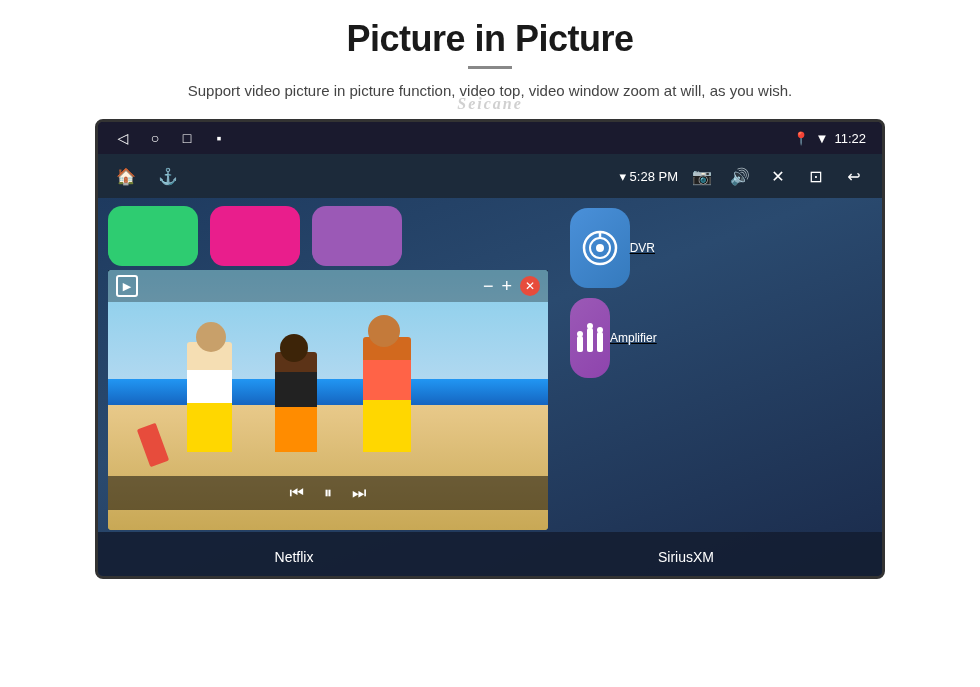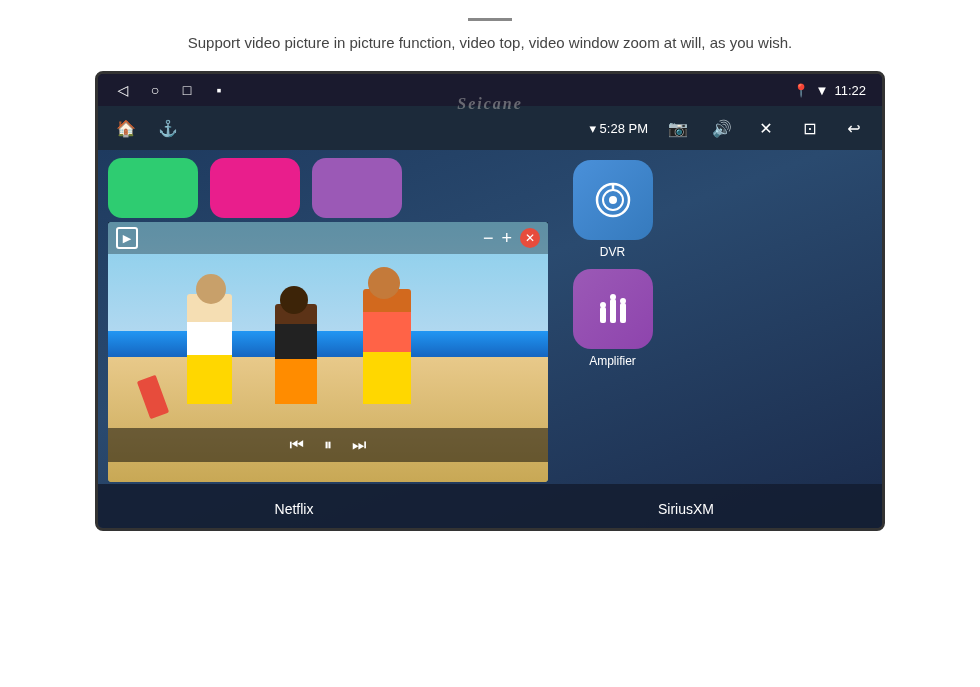--- a/index.html
+++ b/index.html
@@ -118,21 +118,21 @@
 
     .top-bar-left {
       display: flex;
       align-items: center;
       gap: 14px;
     }
 
     .top-bar-right {
       display: flex;
       align-items: center;
-      gap: 16px;
+      gap: 10px;
       color: white;
       font-size: 13px;
     }
 
     .icon-btn {
       width: 28px;
       height: 28px;
       display: inline-flex;
       align-items: center;
       justify-content: center;
@@ -298,23 +298,22 @@
       justify-content: center;
       color: white;
       font-size: 14px;
       gap: 2px;
     }
 
     
     .app-icon {
       width: 85px;
       display: flex;
-      flex-direction: column;
-      align-items: center;
-      gap: 5px;
+      align-items: center;
+      text-decoration: underline;
     }
 
     .app-icon-box {
       width: 80px;
       height: 80px;
       border-radius: 18px;
       display: flex;
       align-items: center;
       justify-content: center;
       font-size: 28px;
@@ -329,20 +328,21 @@
     .dvr-icon { background: linear-gradient(135deg, #4a90d9, #357abd); }
     .avin-icon { background: linear-gradient(135deg, #5bb8f5, #3a9fd5); }
     .amplifier-icon { background: linear-gradient(135deg, #9b59b6, #8e44ad); }
     .calculator-icon { background: linear-gradient(135deg, #c47a3a, #a0612a); }
 
   </style>
 </head>
 <body>
 
 <div class="page-wrapper">
+  <h1 class="page-title">Picture in Picture</h1>
   <div class="divider-line"></div>
 
   <div class="seicane-watermark">Seicane</div>
 
   <p class="description">Support video picture in picture function, video top, video window zoom at will, as you wish.</p>
 
   <div class="device-frame">
 
     <div class="status-bar">
       <div class="status-bar-left">

